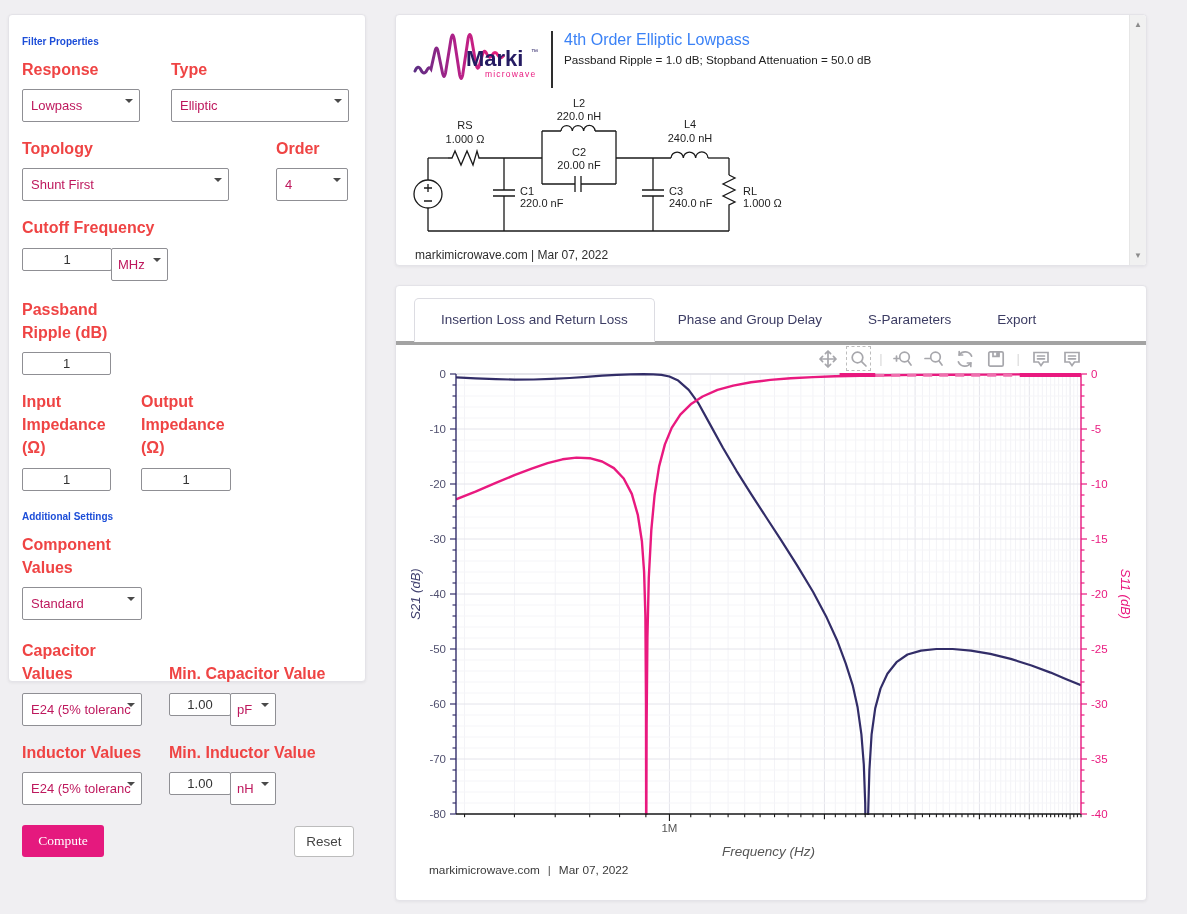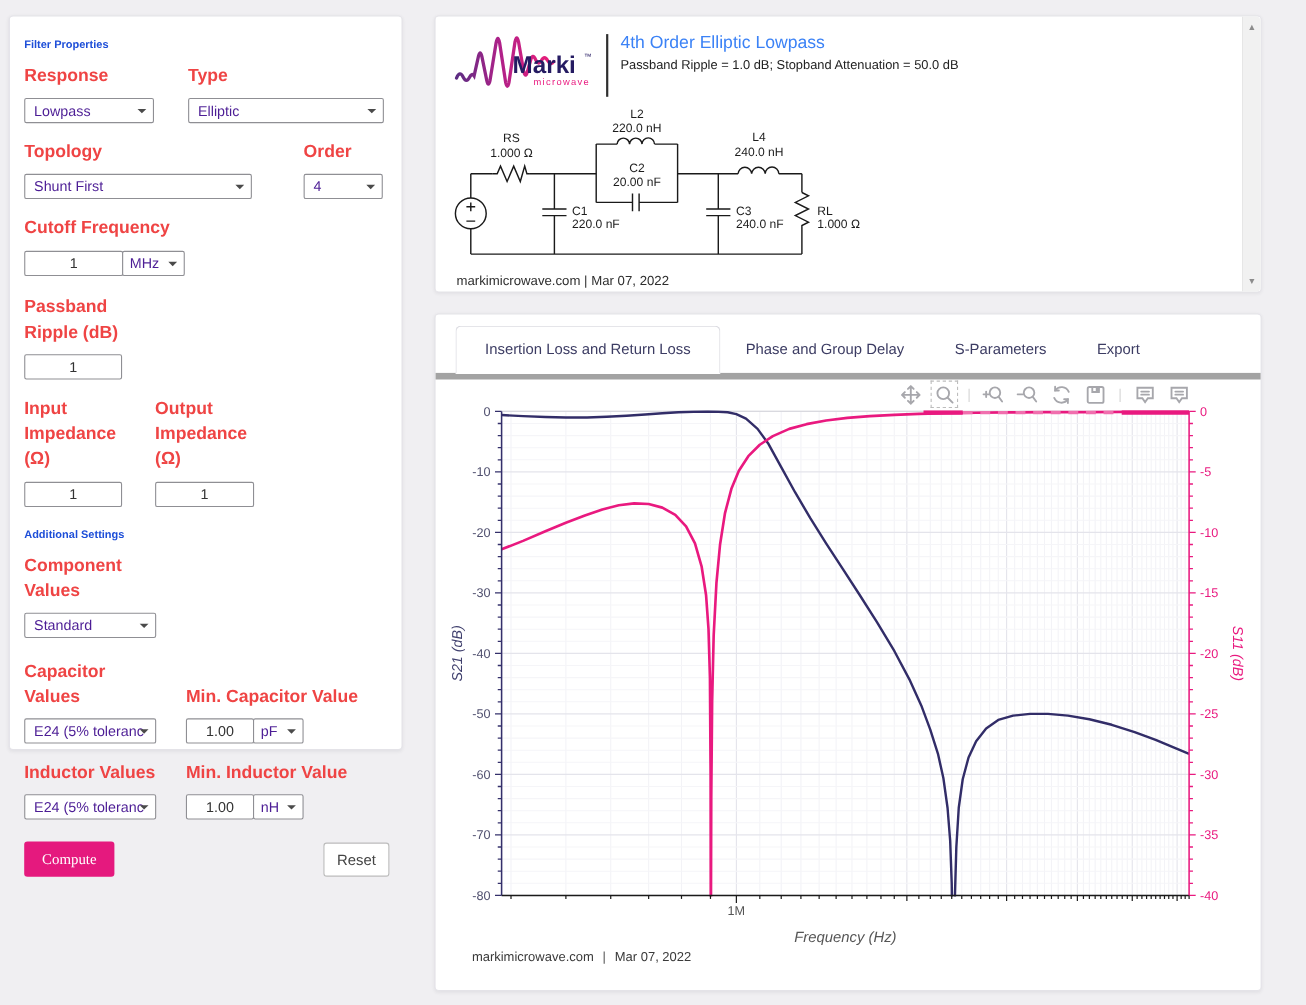--- a/index.html
+++ b/index.html
@@ -6,21 +6,21 @@
   body{width:1187px;height:914px;background:#f0eff2;font-family:"Liberation Sans",sans-serif;position:relative;overflow:hidden}
   .card{position:absolute;background:#fff;border:1px solid #e4e3e8;border-radius:4px;box-shadow:0 1px 3px rgba(60,60,70,.07)}
 
   
   #left-card{left:8px;top:14px;width:358px;height:668px;box-sizing:border-box;padding:0 11px 0 13px}
   #left-card h3{font-size:10px;color:#1d4ed8;margin:21px 0 11px}
   #left-card h3.add{margin-top:20px}
   .flabel{font-size:16px;font-weight:700;color:#ef4444;line-height:1.45;margin-bottom:8px}
   .frow{display:flex;margin-bottom:15px}
   .fcol{display:flex;flex-direction:column;justify-content:flex-end}
-  .sel{height:23px;border:1px solid #8f8f94;border-radius:2px;display:flex;align-items:center;padding:0 16px 0 8px;font-size:13px;color:#4c1d95;position:relative;background:#fff;box-sizing:border-box;white-space:nowrap;overflow:hidden;cursor:pointer}
+  .sel{height:33px;border:1px solid #8f8f94;border-radius:2px;display:flex;align-items:center;padding:0 16px 0 8px;font-size:13px;color:#be185d;position:relative;background:#fff;box-sizing:border-box;white-space:nowrap;overflow:hidden;cursor:pointer}
   .sel .caret{position:absolute;right:6px;top:9px;width:0;height:0;border-left:4px solid transparent;border-right:4px solid transparent;border-top:4.5px solid #4a4a4a}
   .inp{height:23px;border:1px solid #8f8f94;border-radius:2px;text-align:center;font-size:13px;color:#333;box-sizing:border-box;background:#fff;padding:0}
   .unitjoin{display:flex}
   .unitjoin .sel{margin-left:-1px;justify-content:flex-start;padding:0 14px 0 6px}
   #btnrow{display:flex;justify-content:space-between;align-items:center;margin-top:20px}
   #compute-btn{background:#e5197e;color:#fff;border:none;width:82px;height:32px;border-radius:3px;font-size:13.5px;font-family:Liberation Serif, serif;cursor:pointer}
   #reset-btn{background:#fff;color:#444;border:1px solid #bcbcbc;width:60px;height:31px;border-radius:3px;font-size:13.5px;font-family:inherit;cursor:pointer}
 
   
   #schem-card{left:395px;top:14px;width:750px;height:250px}
@@ -32,21 +32,21 @@
   #schem-footer{position:absolute;left:19px;top:233px;font-size:12px;color:#2e2e2e}
   #schem-scrollbar{position:absolute;right:0;top:0;bottom:0;width:16px;background:#f1f1f1;border-left:1px solid #e6e6e6;border-radius:0 4px 4px 0}
   .scroll-arrow{position:absolute;left:0;width:16px;text-align:center;font-size:8px;color:#8c8c8c;cursor:pointer}
   .scroll-arrow.up{top:5px}.scroll-arrow.down{bottom:5px}
   #schematic-svg{position:absolute;left:12px;top:84px}
   #schematic-svg path,#schematic-svg line,#schematic-svg circle,#schematic-svg polyline{stroke:#1a1a1a;stroke-width:1.3;fill:none}
   #schematic-svg text{font-family:"Liberation Sans",sans-serif;font-size:11px;fill:#1d1d1d;stroke:none}
 
   
   #results-card{left:395px;top:285px;width:750px;height:614px}
-  #tabbar{display:flex;align-items:flex-end;height:45px;padding-left:18px;margin-top:14px;border-bottom:6px solid #a3a3a3;box-sizing:border-box}
+  #tabbar{display:flex;align-items:flex-end;height:45px;padding-left:18px;margin-top:14px;border-bottom:4px solid #a3a3a3;box-sizing:border-box}
   .tab{font-size:13.5px;color:#3c3c63;padding:0 23px;line-height:42px;cursor:pointer;white-space:nowrap}
   .tab.active{border:1px solid #dcdce2;border-bottom:1px solid #fff;border-radius:5px 5px 0 0;margin-bottom:-1px;background:#fff;padding:0 26px}
   #plot-toolbar{position:absolute;top:62px;right:64px;display:flex;align-items:center;gap:10px}
   .ticon{width:21px;height:21px;cursor:pointer;display:flex;align-items:center;justify-content:center}
   .ticon svg{stroke:#a7a7ac;stroke-width:1.7;fill:none;stroke-linecap:round}
   .ticon.active{outline:1px dashed #bdbdbd;outline-offset:1px}
   .tdiv{color:#d8d8d8;font-size:13px}
   #chart-svg{position:absolute;left:0;top:78px}
   #results-footer{position:absolute;left:33px;top:577px;font-size:11.8px;color:#3a3a3a}
   #results-footer .sep{margin:0 8px;color:#555}

